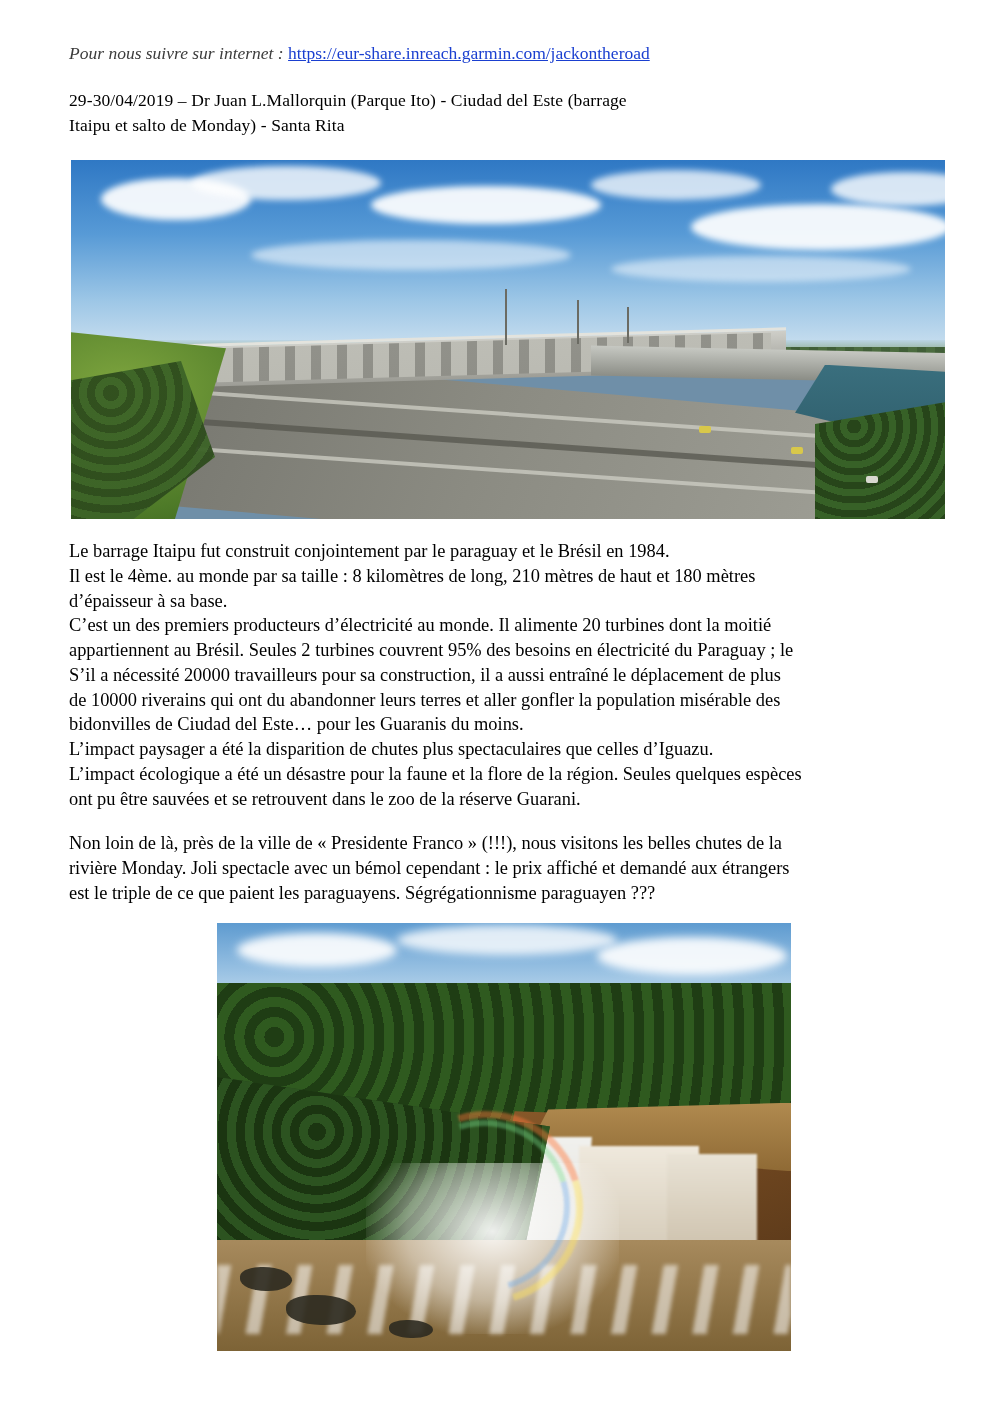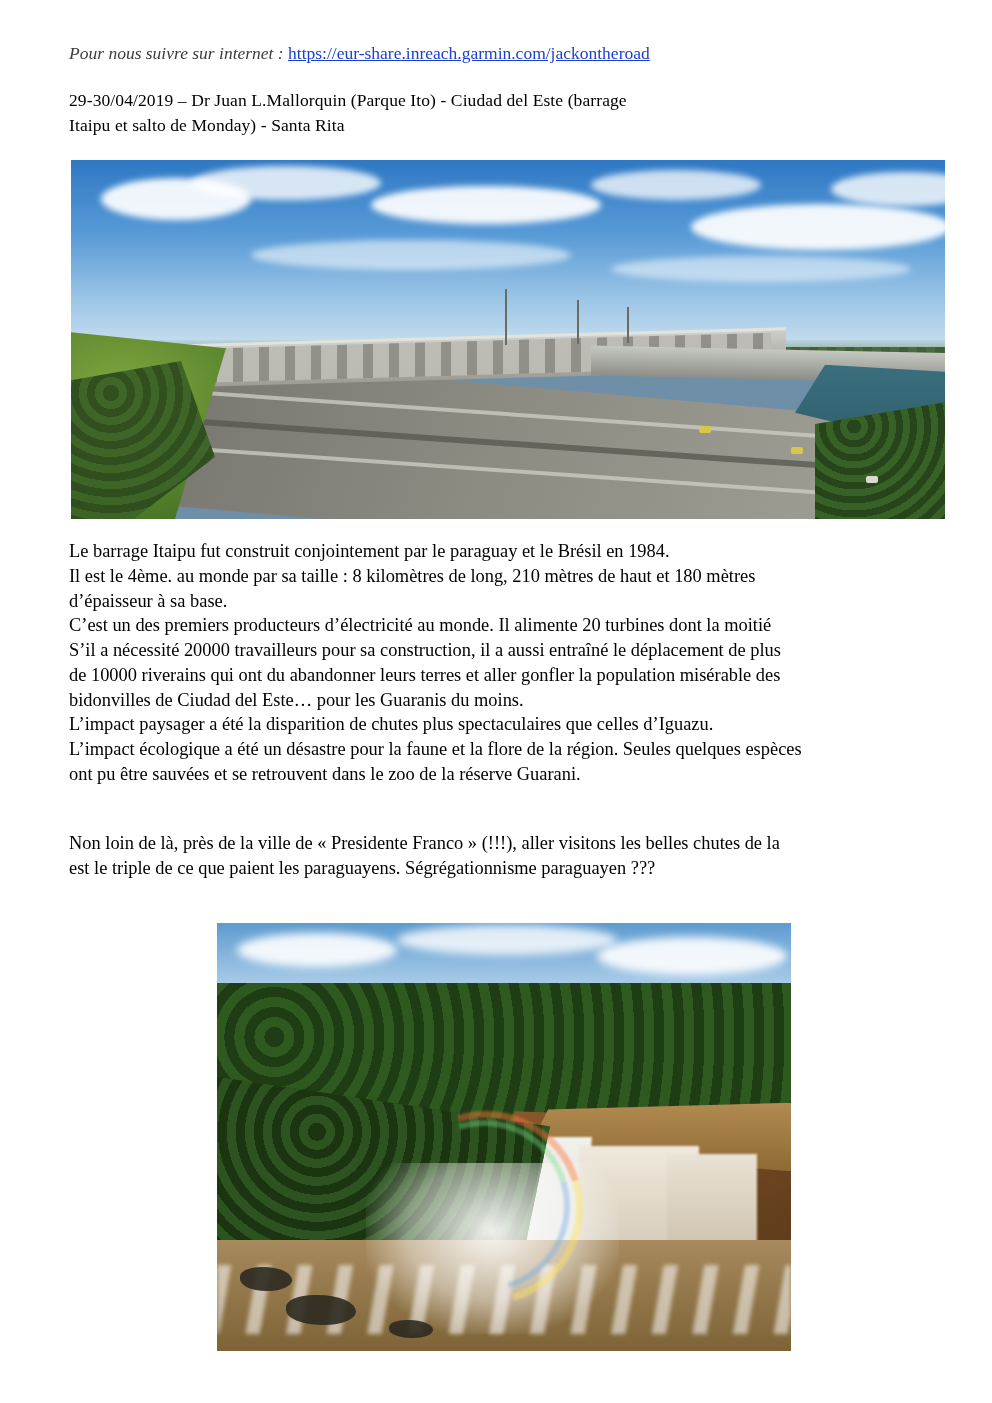--- a/index.html
+++ b/index.html
@@ -359,30 +359,32 @@
     <div class="veh v1"></div>
     <div class="veh v2"></div>
     <div class="veh v3"></div>
   </div>
 
   <div class="body-block block-1">
     <p>Le barrage Itaipu fut construit conjointement par le paraguay et le Brésil en 1984.</p>
     <p>Il est le 4ème. au monde par sa taille : 8 kilomètres de long, 210 mètres de haut et 180 mètres</p>
     <p>d’épaisseur à sa base.</p>
     <p>C’est un des premiers producteurs d’électricité au monde. Il alimente 20 turbines dont la moitié</p>
+    <p>appartiennent au Brésil. Seules 2 turbines couvrent 95% des besoins en électricité du Paraguay ; le</p>
     <p>S’il a nécessité 20000 travailleurs pour sa construction, il a aussi entraîné le déplacement de plus</p>
     <p>de 10000 riverains qui ont du abandonner leurs terres et aller gonfler la population misérable des</p>
     <p>bidonvilles de Ciudad del Este… pour les Guaranis du moins.</p>
     <p>L’impact paysager a été la disparition de chutes plus spectaculaires que celles d’Iguazu.</p>
     <p>L’impact écologique a été un désastre pour la faune et la flore de la région. Seules quelques espèces</p>
     <p>ont pu être sauvées et se retrouvent dans le zoo de la réserve Guarani.</p>
   </div>
 
   <div class="body-block block-2">
-    <p>Non loin de là, près de la ville de « Presidente Franco » (!!!), aller visitons les belles chutes de la</p>
+    <p>Non loin de là, près de la ville de « Presidente Franco » (!!!), nous visitons les belles chutes de la</p>
+    <p>rivière Monday. Joli spectacle avec un bémol cependant : le prix affiché et demandé aux étrangers</p>
     <p>est le triple de ce que paient les paraguayens. Ségrégationnisme paraguayen ???</p>
   </div>
 
   <div class="photo-falls">
     <div class="f-sky"></div>
     <div class="f-cloud fc1"></div>
     <div class="f-cloud fc2"></div>
     <div class="f-cloud fc3"></div>
     <div class="f-jungle"></div>
     <div class="f-cliff"></div>

